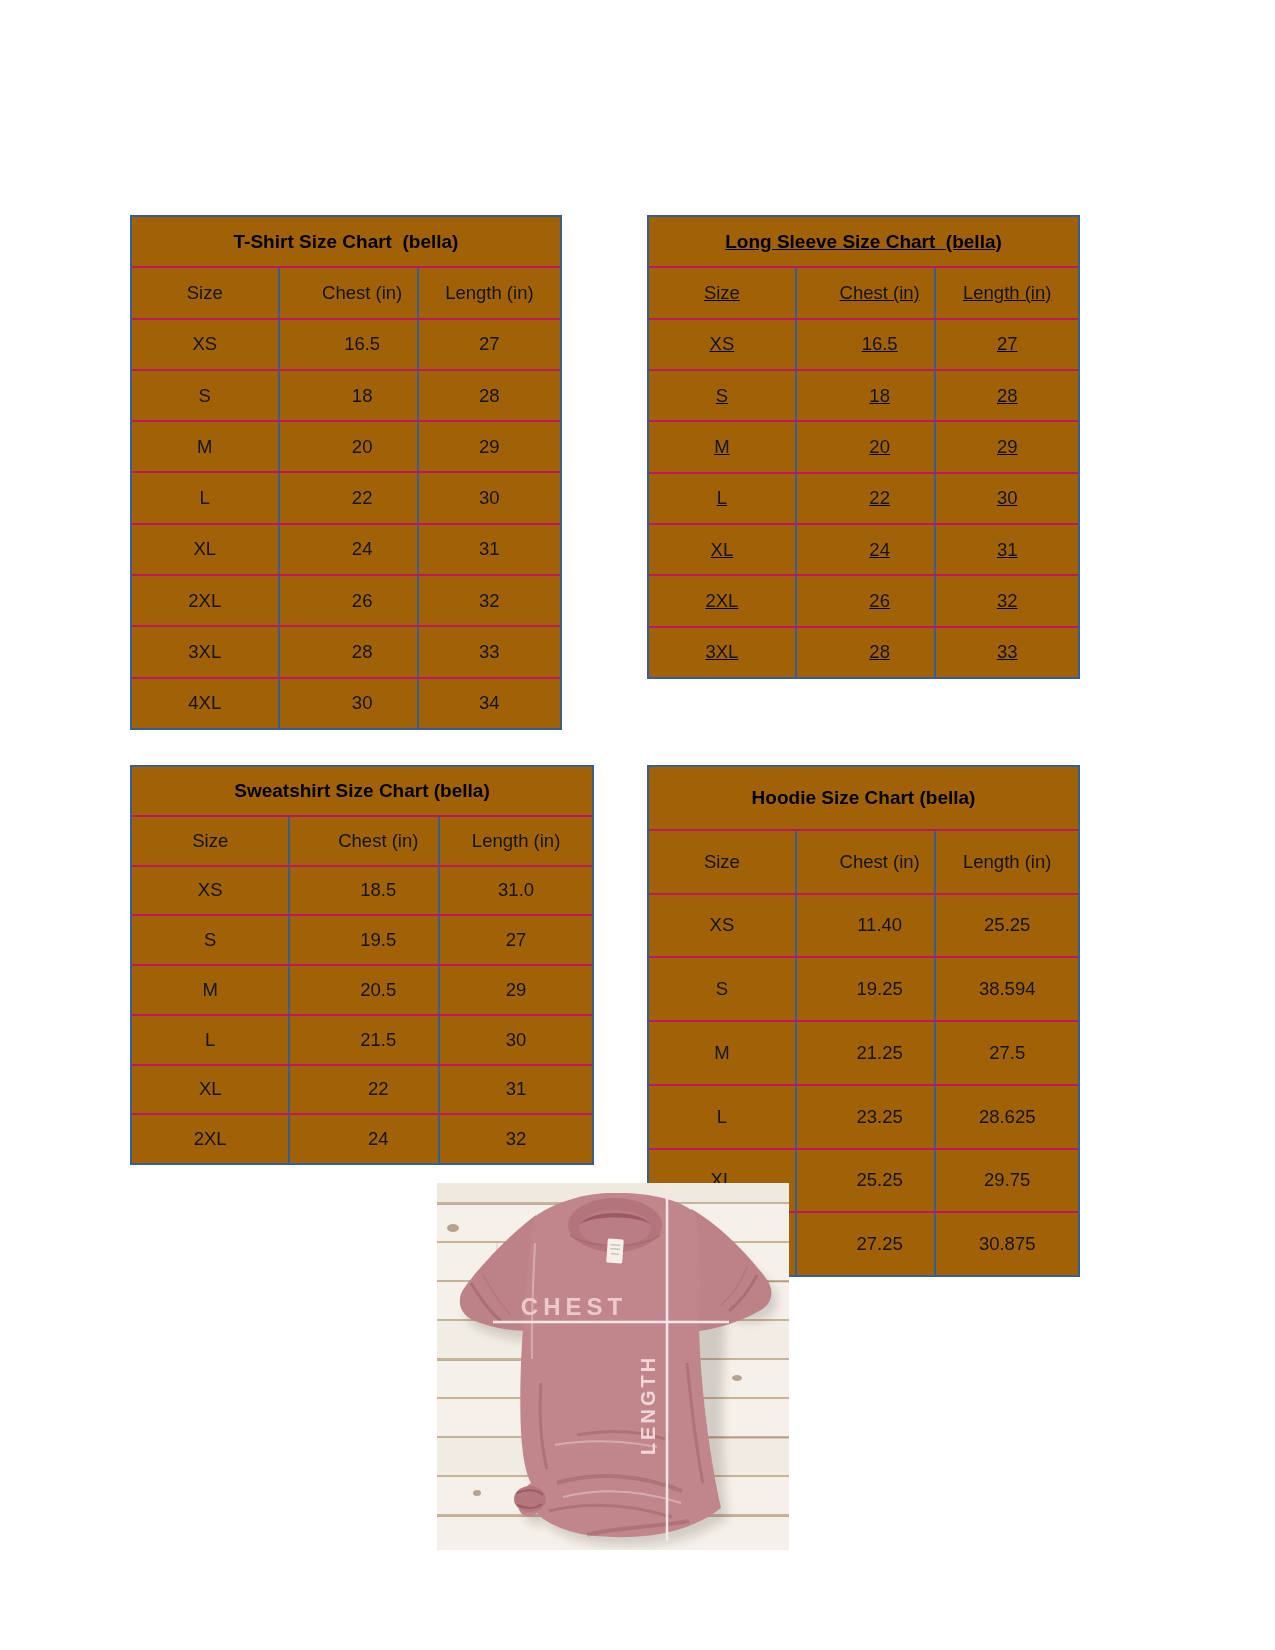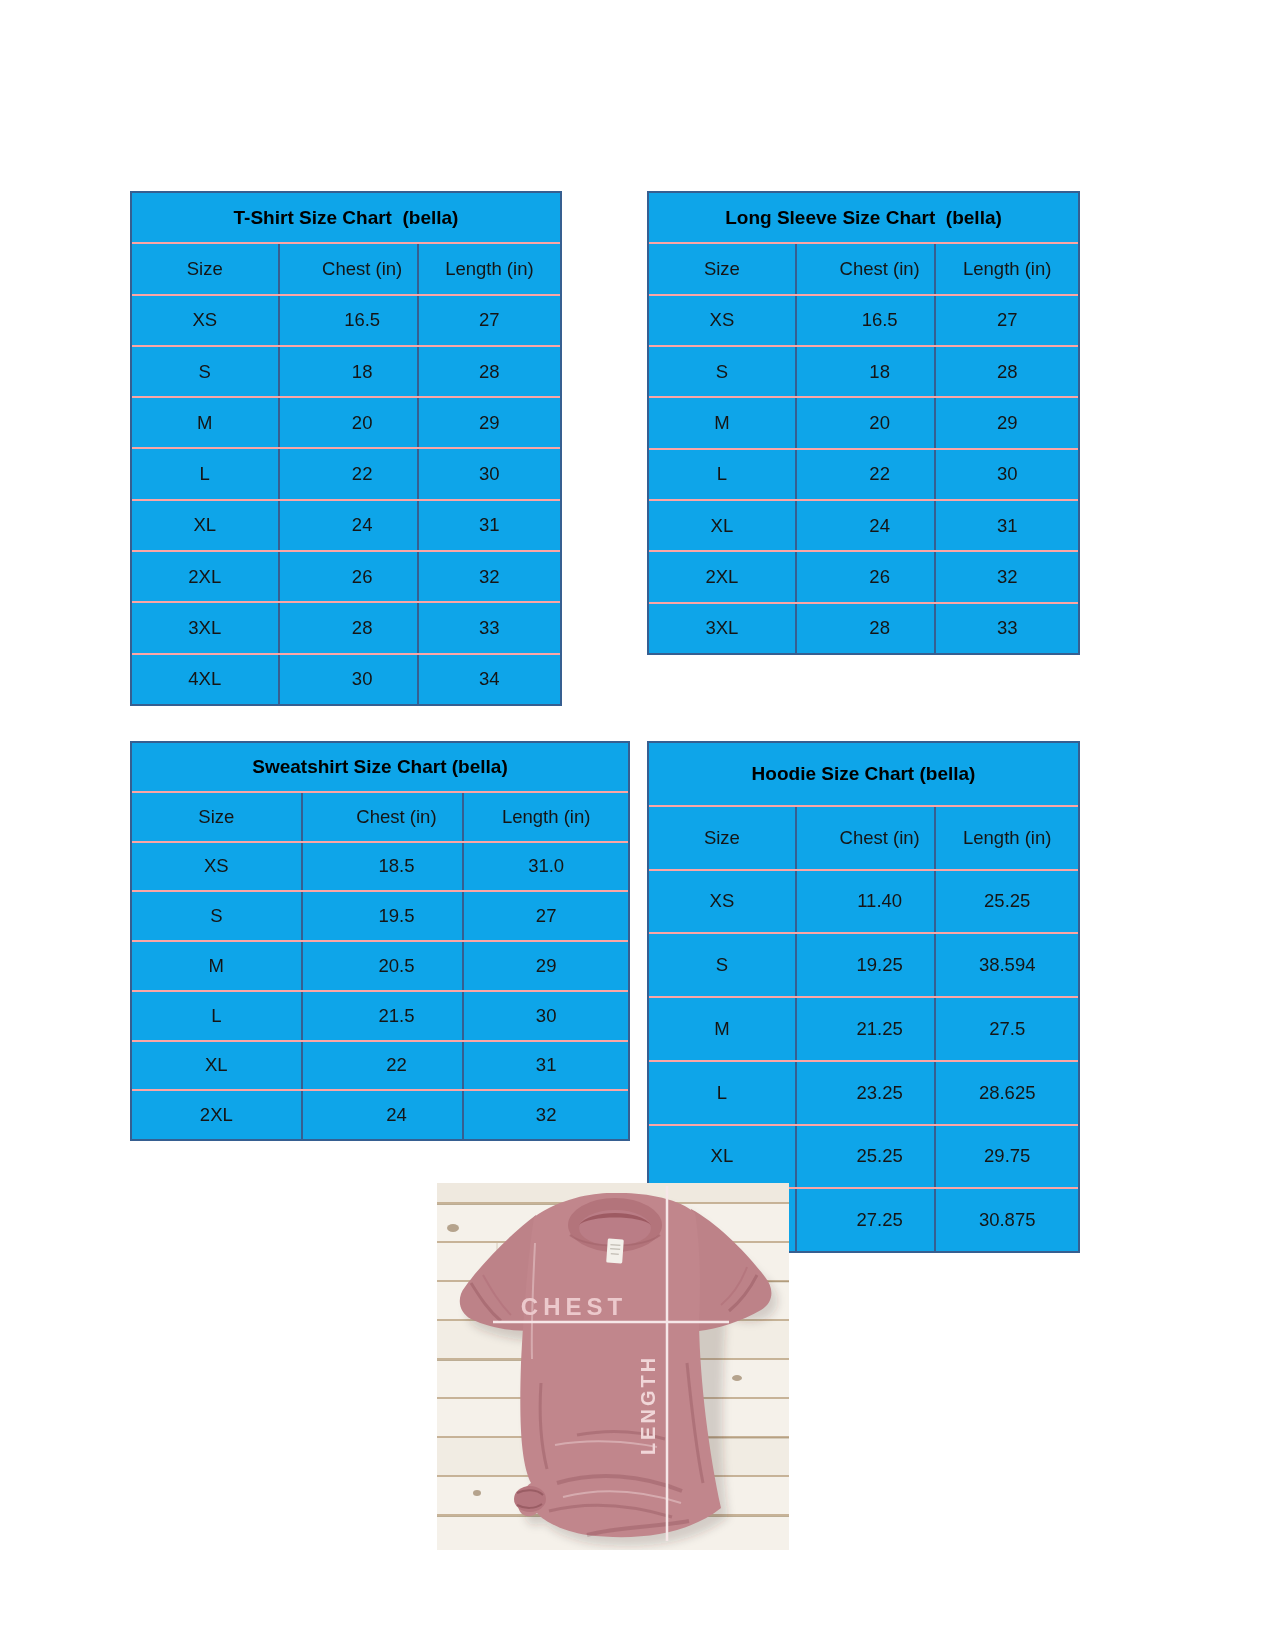--- a/index.html
+++ b/index.html
@@ -2,27 +2,27 @@
 <html><head>
 <meta charset="utf-8">
 <style>
   html,body{margin:0;padding:0;background:#ffffff;}
   body{
     width:1275px;height:1650px;position:relative;overflow:hidden;
     font-family:"Liberation Sans", sans-serif;color:#000;
   }
   .size-table{
     position:absolute;display:flex;flex-direction:column;
-    border:2.5px solid #365f91;box-sizing:border-box;background:#0ea5e9;
+    border:2.5px solid #365f91;box-sizing:border-box;background:#a16207;margin-top:24px;
   }
   .st-title{
     flex:1;display:flex;align-items:center;justify-content:center;
     font-weight:bold;font-size:19px;white-space:pre-wrap;color:#000;
   }
-  .st-row{flex:1;display:flex;border-top:2px solid #fca5a5;}
+  .st-row{flex:1;display:flex;border-top:2px solid #be185d;}
   .st-cell{
     display:flex;align-items:center;justify-content:center;
     font-size:18.5px;color:#151515;box-sizing:border-box;
   }
   .st-cell:nth-child(1){width:34%;}
   .st-cell:nth-child(2){width:33%;border-left:2px solid #365f91;border-right:2px solid #365f91;padding-left:28px;}
   .st-cell:nth-child(3){flex:1;}
   .photo{position:absolute;left:437px;top:1183px;width:404px;height:367px;}
   .photo svg{display:block;}
 </style>
@@ -73,21 +73,21 @@
         <div class="st-cell">28</div>
         <div class="st-cell">33</div>
       </div>
       <div class="st-row">
         <div class="st-cell">4XL</div>
         <div class="st-cell">30</div>
         <div class="st-cell">34</div>
       </div>
     </section>
 
-  <section class="size-table" style="left:647px;top:191px;width:433px;height:464px;">
+  <section class="size-table" style="left:647px;top:191px;width:433px;height:464px;text-decoration:underline;">
       <div class="st-title">Long Sleeve Size Chart  (bella)</div>
       <div class="st-row st-header">
         <div class="st-cell">Size</div>
         <div class="st-cell">Chest (in)</div>
         <div class="st-cell">Length (in)</div>
       </div>
       <div class="st-row">
         <div class="st-cell">XS</div>
         <div class="st-cell">16.5</div>
         <div class="st-cell">27</div>
@@ -117,21 +117,21 @@
         <div class="st-cell">26</div>
         <div class="st-cell">32</div>
       </div>
       <div class="st-row">
         <div class="st-cell">3XL</div>
         <div class="st-cell">28</div>
         <div class="st-cell">33</div>
       </div>
     </section>
 
-  <section class="size-table" style="left:130px;top:741px;width:500px;height:400px;">
+  <section class="size-table" style="left:130px;top:741px;width:464px;height:400px;">
       <div class="st-title">Sweatshirt Size Chart (bella)</div>
       <div class="st-row st-header">
         <div class="st-cell">Size</div>
         <div class="st-cell">Chest (in)</div>
         <div class="st-cell">Length (in)</div>
       </div>
       <div class="st-row">
         <div class="st-cell">XS</div>
         <div class="st-cell">18.5</div>
         <div class="st-cell">31.0</div>

